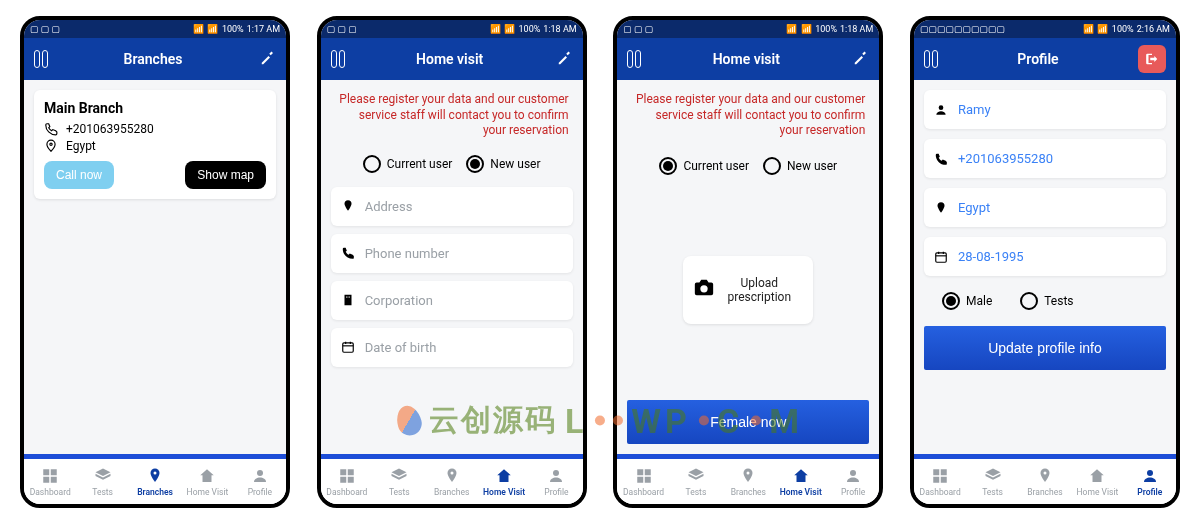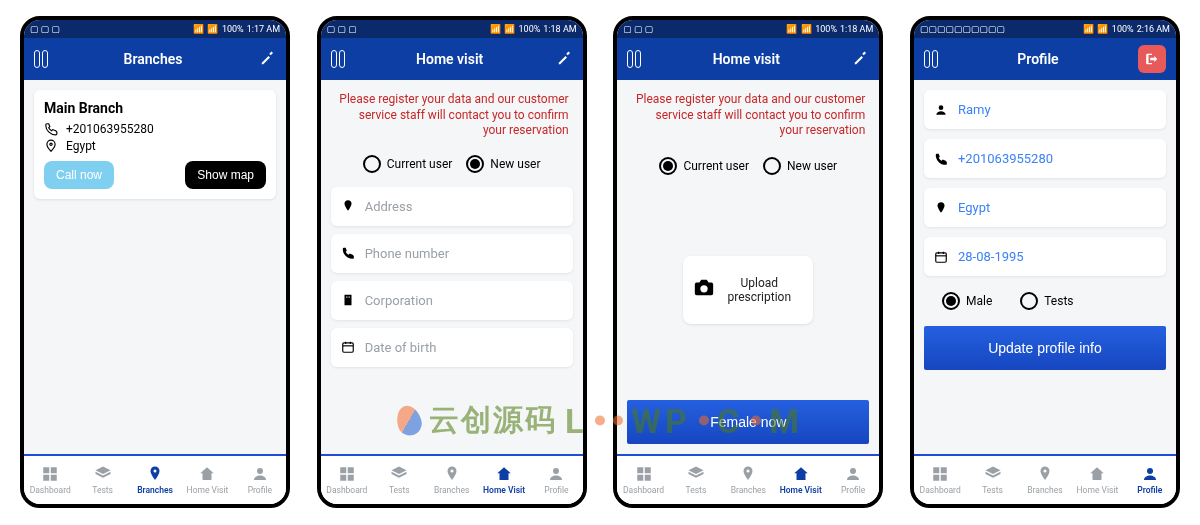--- a/index.html
+++ b/index.html
@@ -108,21 +108,21 @@
   .input-card .placeholder { color: #9aa0a6; font-size: 13px; }
   .input-card .value { color: #3b82f6; font-size: 13px; }
   .upload-box {
     background: #fff; border-radius: 8px; width: 130px; align-self: center;
     display: flex; flex-direction: row; align-items: center; justify-content: center;
     padding: 20px 10px; box-shadow: 0 1px 3px rgba(0,0,0,0.1);
     color: #222; font-size: 12px; text-align:center;
   }
   .upload-box svg { margin-bottom: 6px; }
   .bottom-nav {
-    height: 50px; background: #fff; border-top: 2px solid #1d4ed8;
+    height: 50px; background: #fff; border-top: 5px solid #1d4ed8;
     display: flex;
   }
   .nav-item {
     flex:1; display:flex; flex-direction:column; align-items:center; justify-content:center;
     font-size: 8.5px; color: #9aa0a6; gap:2px; cursor:pointer;
   }
   .nav-item.active { color: #0d3ea3; font-weight:600; }
   .icn { width:14px; height:14px; color: inherit; }
   .icn-lg { width:18px; height:18px; }
   .tubes { display:flex; gap:2px; }

